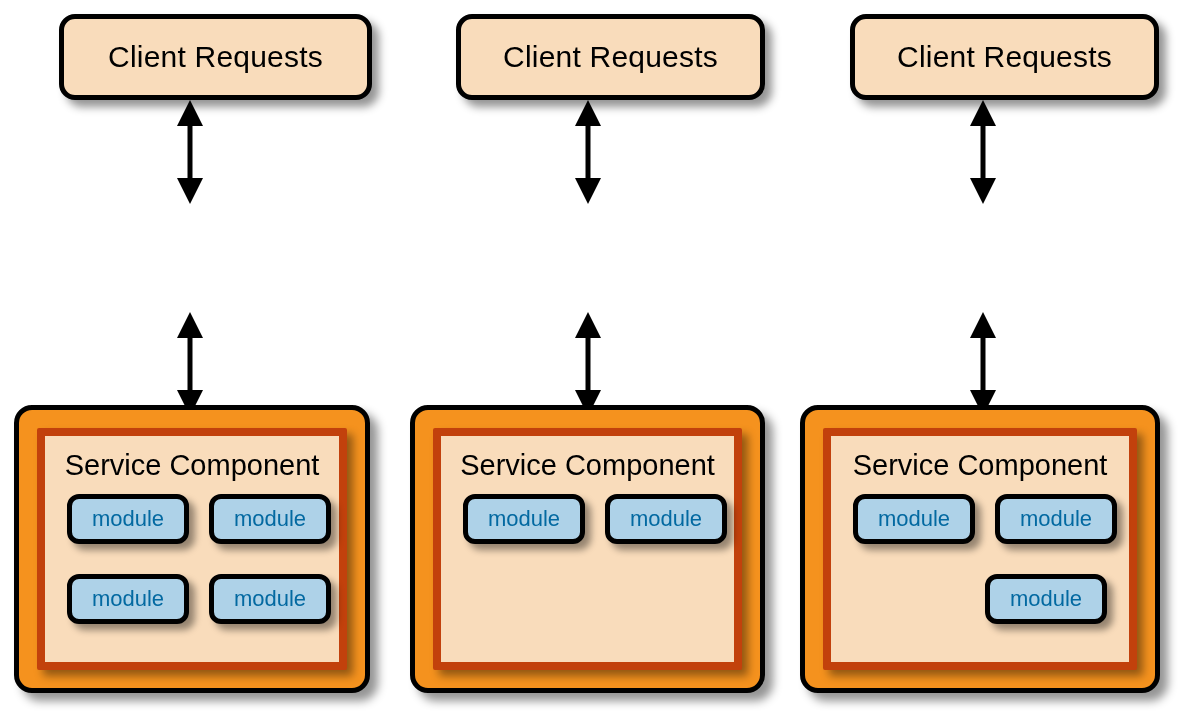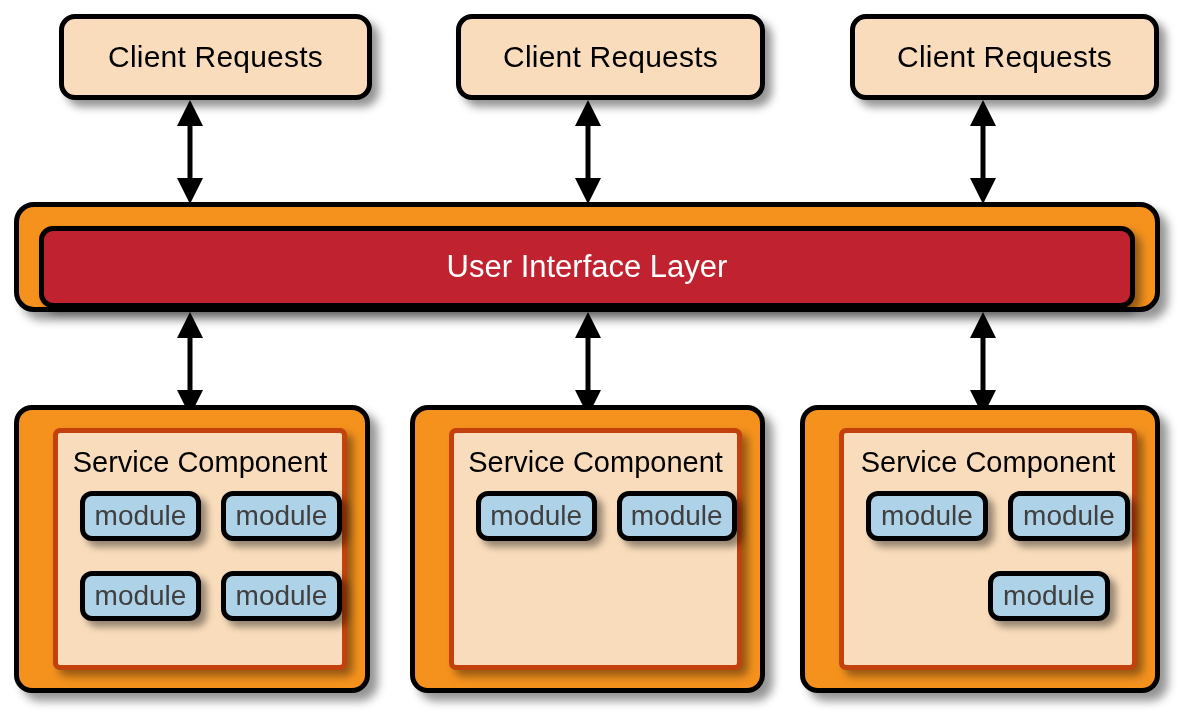--- a/index.html
+++ b/index.html
@@ -69,26 +69,25 @@
   .svc-outer {
     background: #f5921e;
     border: 5px solid #000000;
     border-radius: 18px;
     box-shadow: 8px 8px 10px rgba(0,0,0,0.42);
   }
   
   .svc-inner {
     position: absolute;
     background: #f9dcbb;
-    border: 5px solid #c2410c;
-    border-radius: 7px;
+    border: 8px solid #c2410c;
+    border-radius: 2px;
     box-shadow: 6px 6px 8px rgba(0,0,0,0.40);
     box-sizing: border-box;
     padding-top: 14px;
-    margin-left: 16px;
   }
   .svc-title {
     text-align: center;
     font-size: 29px;
     color: #000000;
     white-space: nowrap;
     line-height: 1.05;
   }
 
   
@@ -103,22 +102,22 @@
   .module {
     width: 122px;
     height: 50px;
     background: #aed2e8;
     border: 5px solid #000000;
     border-radius: 12px;
     box-shadow: 6px 6px 7px rgba(0,0,0,0.40);
     display: flex;
     align-items: center;
     justify-content: center;
-    font-size: 28px;
-    color: #404040;
+    font-size: 22px;
+    color: #0369a1;
     box-sizing: border-box;
     white-space: nowrap;
   }
 
   
   .arrow {
     position: absolute;
   }
 </style>
 </head>
@@ -149,25 +148,20 @@
     <polygon points="20,0 33,26 7,26" fill="#000"></polygon>
     <polygon points="20,104 33,78 7,78" fill="#000"></polygon>
   </svg>
 
   <svg class="arrow" style="left:963px; top:100px;" width="40" height="104" viewBox="0 0 40 104">
     <line x1="20" y1="14" x2="20" y2="90" stroke="#000" stroke-width="5"></line>
     <polygon points="20,0 33,26 7,26" fill="#000"></polygon>
     <polygon points="20,104 33,78 7,78" fill="#000"></polygon>
   </svg>
 
-  <div class="node ui-outer" style="left:14px; top:202px; width:1146px; height:110px;">
-    <div class="ui-inner" style="left:20px; top:19px; right:20px; height:72px;">
-      <span>User Interface Layer</span>
-    </div>
-  </div>
 
   <svg class="arrow" style="left:170px; top:312px;" width="40" height="104" viewBox="0 0 40 104">
     <line x1="20" y1="14" x2="20" y2="90" stroke="#000" stroke-width="5"></line>
     <polygon points="20,0 33,26 7,26" fill="#000"></polygon>
     <polygon points="20,104 33,78 7,78" fill="#000"></polygon>
   </svg>
 
   <svg class="arrow" style="left:568px; top:312px;" width="40" height="104" viewBox="0 0 40 104">
     <line x1="20" y1="14" x2="20" y2="90" stroke="#000" stroke-width="5"></line>
     <polygon points="20,0 33,26 7,26" fill="#000"></polygon>

